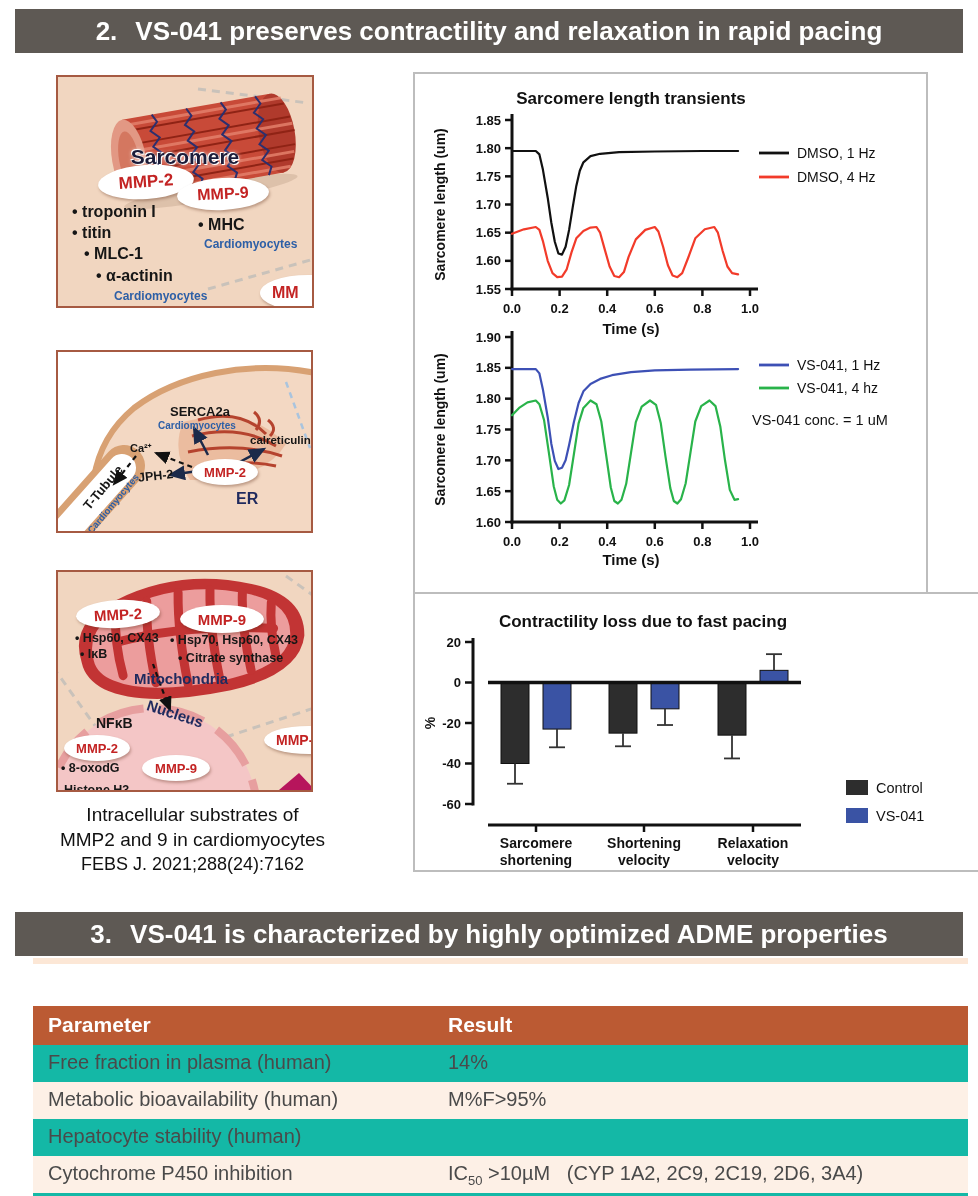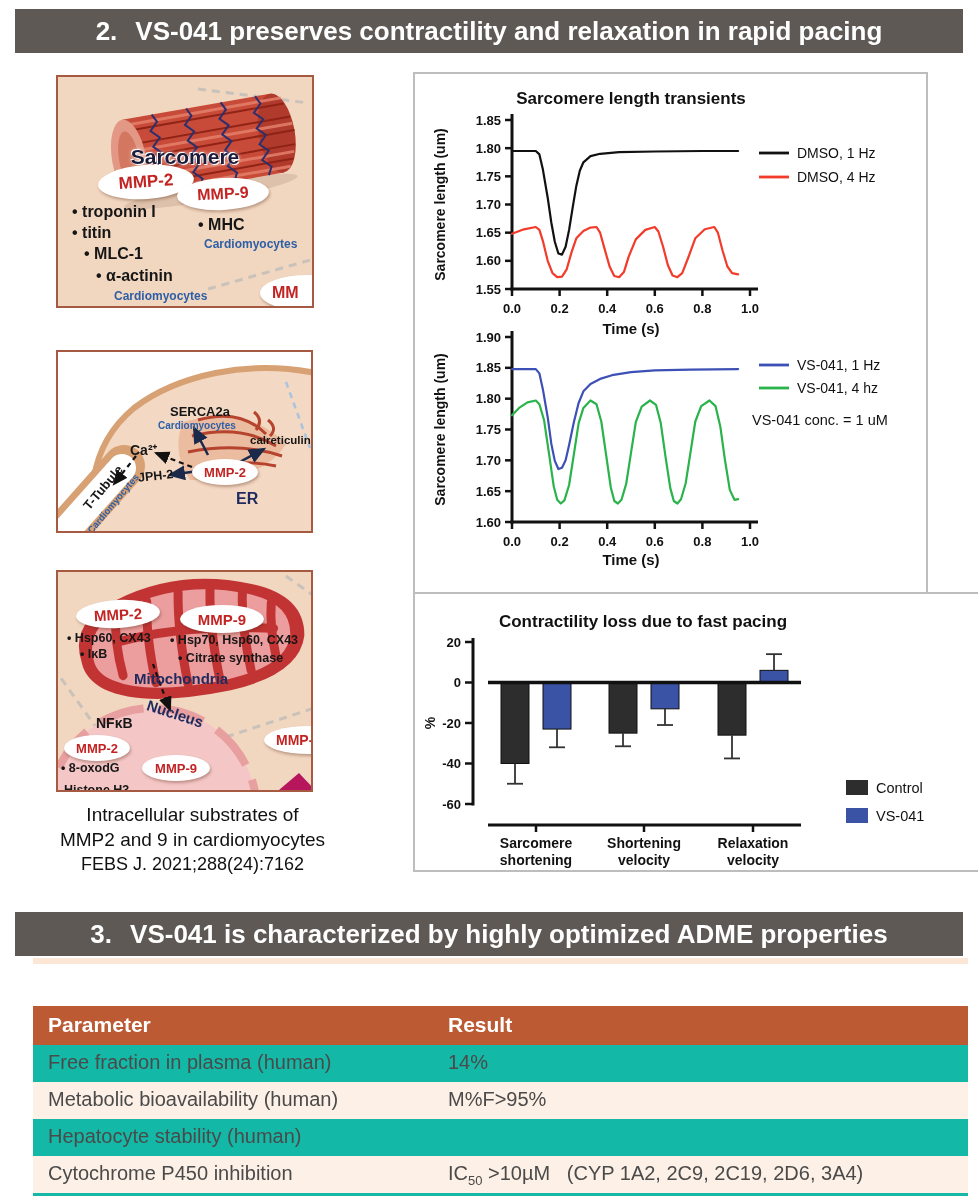--- a/index.html
+++ b/index.html
@@ -123,21 +123,21 @@
       <line x1="228" y1="30" x2="252" y2="96" stroke="#a9c4de" stroke-width="2.5" stroke-dasharray="6 5"></line>
       <line x1="150" y1="103" x2="136" y2="76" stroke="#1b2a4a" stroke-width="2.5" marker-end="url(#ah-navy)"></line>
       <line x1="140" y1="119" x2="112" y2="123" stroke="#1b2a4a" stroke-width="2.5" marker-end="url(#ah-navy)"></line>
       <line x1="178" y1="112" x2="206" y2="97" stroke="#1b2a4a" stroke-width="2.5" marker-end="url(#ah-navy)"></line>
       <line x1="134" y1="115" x2="98" y2="101" stroke="#111" stroke-width="2.2" stroke-dasharray="5 4" marker-end="url(#ah-black)"></line>
       <line x1="78" y1="104" x2="56" y2="132" stroke="#111" stroke-width="2.2" stroke-dasharray="5 4" marker-end="url(#ah-black)"></line>
     </svg>
     <div class="lbl b2" style="left:112px;top:52px;font-size:13px;">SERCA2a</div>
     <div class="lbl cardio" style="left:100px;top:68px;font-size:10px;">Cardiomyocytes</div>
     <div class="lbl b2" style="left:192px;top:82px;font-size:11.5px;">calreticulin</div>
-    <div class="lbl b2" style="left:72px;top:88px;font-size:14px;text-align:center;">Ca²⁺</div>
+    <div class="lbl b2" style="left:72px;top:88px;font-size:11px;text-align:center;">Ca²⁺</div>
     <div class="lbl b2" style="left:80px;top:117px;font-size:12.5px;transform:rotate(-6deg);">JPH-2</div>
     <div class="oval" style="left:134px;top:107px;width:66px;height:26px;font-size:13px;">MMP-2</div>
     <div class="lbl navy" style="left:178px;top:138px;font-size:16px;">ER</div>
     <div class="lbl b2" style="left:2px;top:128px;width:86px;text-align:center;font-size:13px;transform:rotate(-50deg);">T-Tubule</div>
     <div class="lbl cardio" style="left:12px;top:146px;width:86px;text-align:center;font-size:9.5px;transform:rotate(-50deg);">Cardiomyocytes</div>
   </div>
 
   <div id="card3" class="card">
     <svg width="253" height="218">
       <defs>
@@ -161,21 +161,21 @@
           <path d="M60,64 Q128,52 216,64"></path>
         </g>
       </g>
       <circle cx="95" cy="240" r="104" fill="#f4c6c6"></circle>
       <circle cx="95" cy="240" r="104" fill="none" stroke="#e79f9f" stroke-width="8" stroke-dasharray="46 16"></circle>
       <path d="M95,92 Q102,112 112,138" fill="none" stroke="#111" stroke-width="2.2" stroke-dasharray="5 4" marker-end="url(#ah-black3)"></path>
       <polygon points="221,218 241,201 257,218" fill="#b7155c"></polygon>
     </svg>
     <div class="oval" style="left:18px;top:28px;width:84px;height:28px;font-size:15px;transform:rotate(-3deg);">MMP-2</div>
     <div class="oval" style="left:122px;top:33px;width:84px;height:28px;font-size:15px;">MMP-9</div>
-    <div class="lbl b2" style="left:9px;top:59px;">• Hsp60, CX43</div>
+    <div class="lbl b2" style="left:17px;top:59px;">• Hsp60, CX43</div>
     <div class="lbl b2" style="left:22px;top:75px;">• IκB</div>
     <div class="lbl b2" style="left:112px;top:61px;">• Hsp70, Hsp60, CX43</div>
     <div class="lbl b2" style="left:120px;top:79px;">• Citrate synthase</div>
     <div class="lbl navy" style="left:76px;top:98px;font-size:15px;">Mitochondria</div>
     <div class="lbl b2" style="left:38px;top:143px;font-size:14px;">NFκB</div>
     <div class="lbl navy" style="left:88px;top:133px;font-size:15px;transform:rotate(18deg);">Nucleus</div>
     <div class="oval" style="left:6px;top:163px;width:66px;height:26px;font-size:13px;">MMP-2</div>
     <div class="oval" style="left:84px;top:183px;width:68px;height:26px;font-size:13px;">MMP-9</div>
     <div class="lbl b2" style="left:3px;top:189px;">• 8-oxodG</div>
     <div class="lbl b2" style="left:6px;top:211px;">Histone H3</div>

